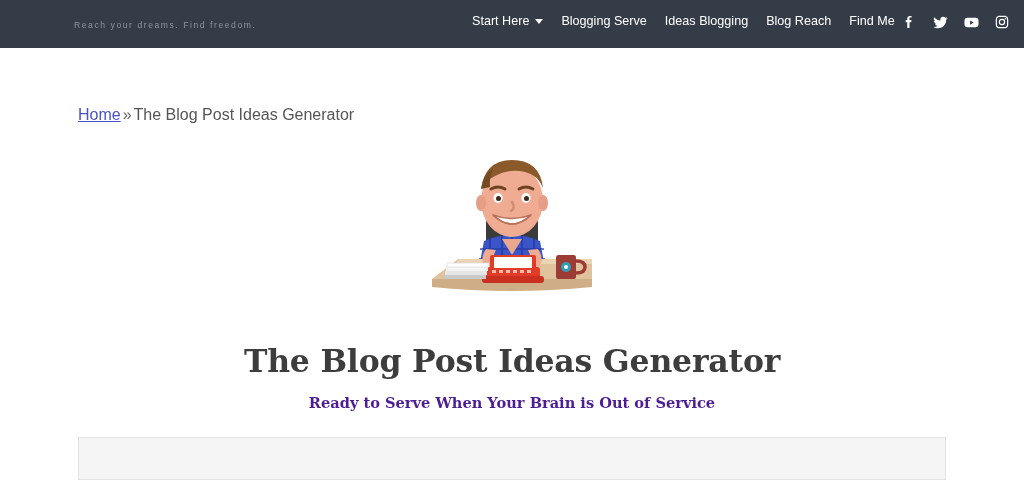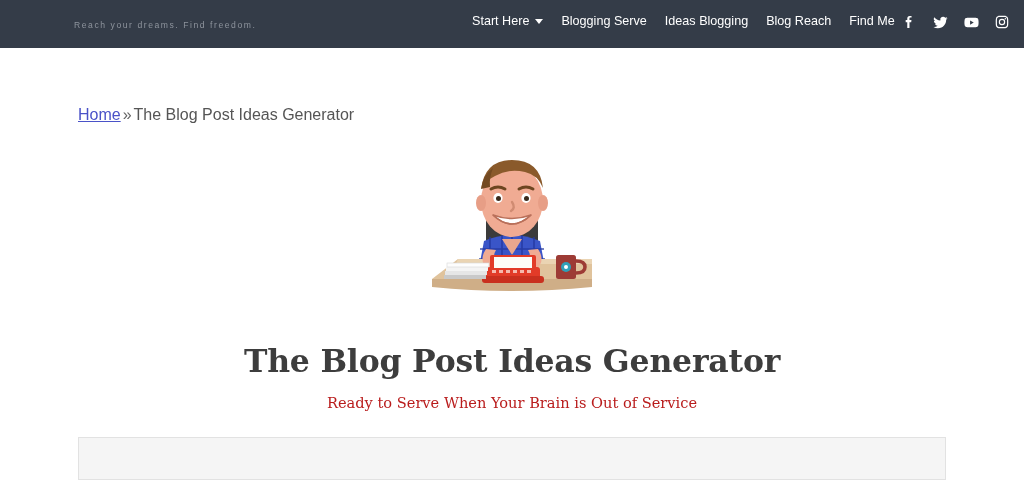--- a/index.html
+++ b/index.html
@@ -141,24 +141,24 @@
     color: #3d3d3d;
     letter-spacing: -0.2px;
   }
 
   .page-subtitle {
     position: absolute;
     left: 0; right: 0;
     top: 345px;
     text-align: center;
     font-family: "DejaVu Serif", "Liberation Serif", serif;
-    font-weight: normal;
+    font-weight: bold;
     font-size: 14.6px;
     line-height: 20px;
-    color: #b91c1c;
+    color: #4c1d95;
   }
 
   .idea-input {
     position: absolute;
     left: 78px;
     top: 389px;
     width: 868px;
     height: 43px;
     background: #f5f5f5;
     border: 1px solid #e2e2e2;

